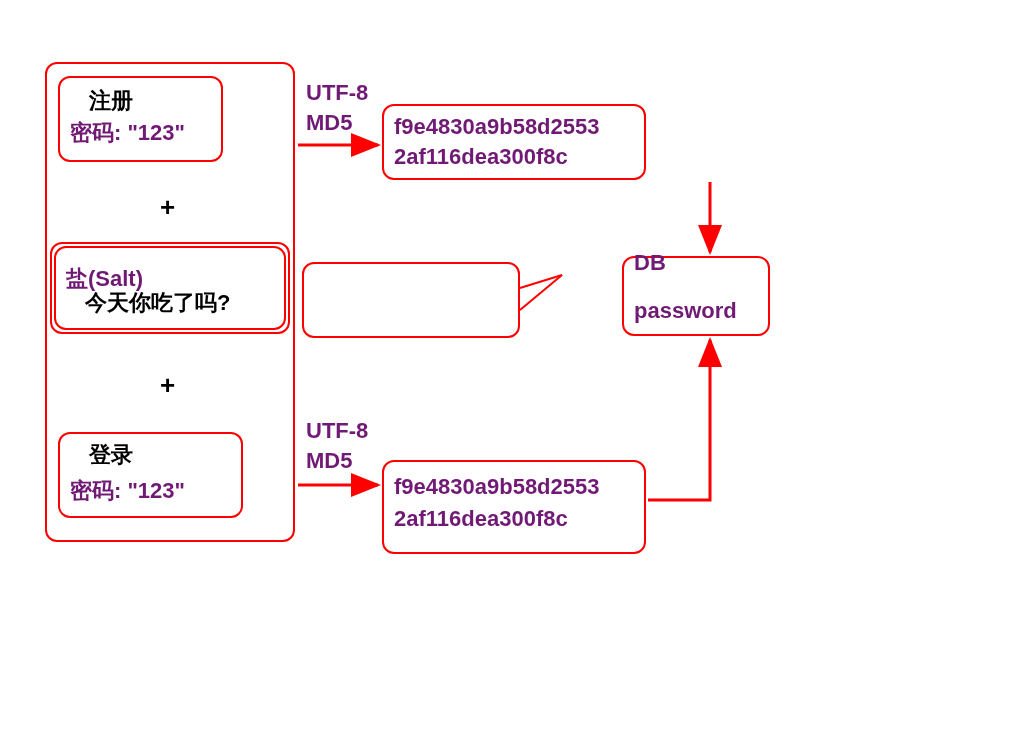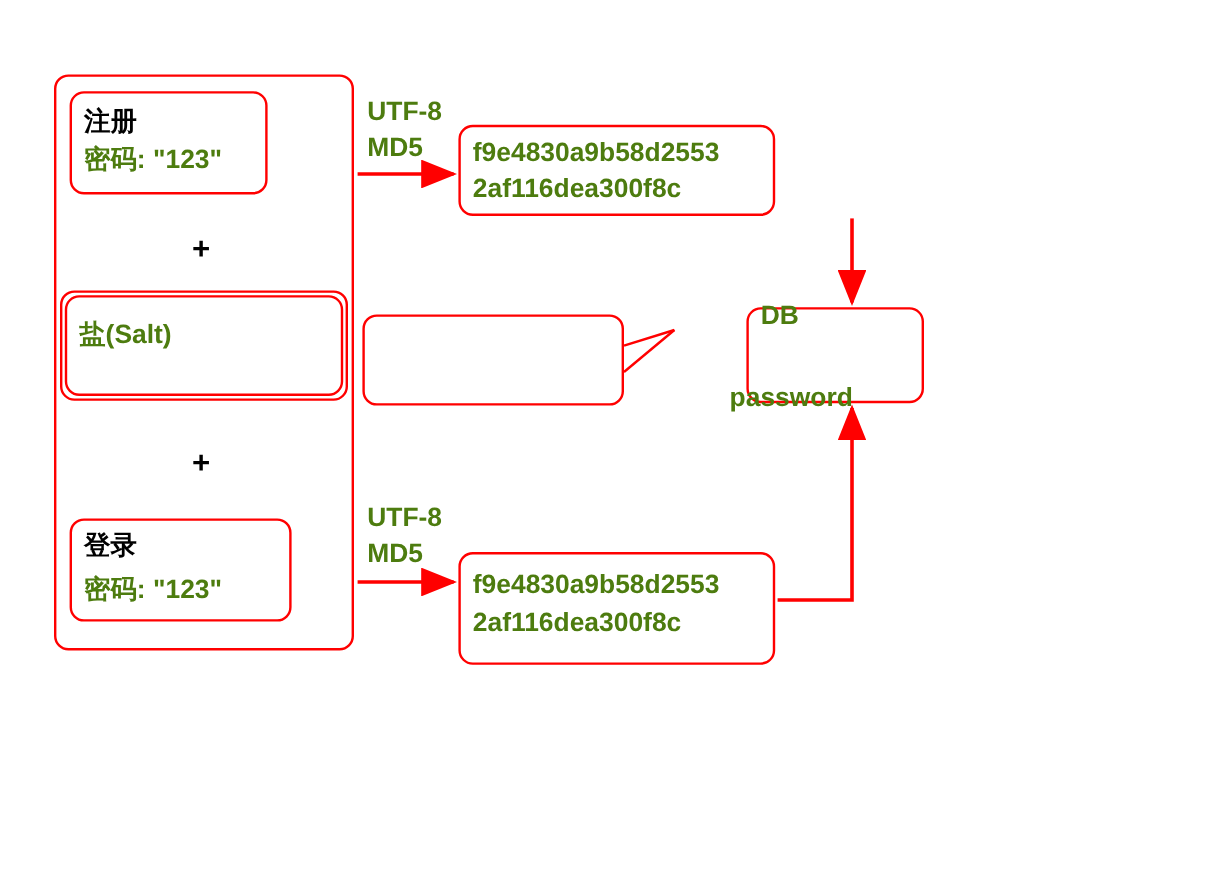--- a/index.html
+++ b/index.html
@@ -17,28 +17,29 @@
   }
   .box {
     position: absolute;
     border: 2px solid #ff0000;
     border-radius: 12px;
     background: #ffffff;
     box-sizing: border-box;
   }
   .label {
     position: absolute;
-    color: #4d7c0f;
+    color: #701a75;
     font-weight: bold;
     font-size: 22px;
     line-height: 1.35;
     white-space: pre;
   }
   .label-black {
     color: #000000;
+    margin-left: 19px;
   }
   .plus {
     position: absolute;
     color: #000000;
     font-weight: bold;
     font-size: 26px;
   }
   svg.overlay {
     position: absolute;
     left: 0;
@@ -57,20 +58,21 @@
 
   <div class="box" style="left:58px; top:76px; width:165px; height:86px;"></div>
   <div class="label label-black" style="left:70px; top:86px;">注册</div>
   <div class="label" style="left:70px; top:118px;">密码: "123"</div>
 
   <div class="plus" style="left:160px; top:192px;">+</div>
 
   <div class="box" style="left:50px; top:242px; width:240px; height:92px;"></div>
   <div class="box" style="left:54px; top:246px; width:232px; height:84px;"></div>
   <div class="label" style="left:66px; top:264px;">盐(Salt)</div>
+  <div class="label label-black" style="left:66px; top:288px;">今天你吃了吗?</div>
 
   <div class="plus" style="left:160px; top:370px;">+</div>
 
   <div class="box" style="left:58px; top:432px; width:185px; height:86px;"></div>
   <div class="label label-black" style="left:70px; top:442px;font-family:Liberation Mono, monospace;">登录</div>
   <div class="label" style="left:70px; top:476px;">密码: "123"</div>
 
   <div class="label" style="left:306px; top:78px;">UTF-8</div>
   <div class="label" style="left:306px; top:108px;">MD5</div>
 
@@ -82,21 +84,21 @@
   <div class="label" style="left:394px; top:142px;">2af116dea300f8c</div>
 
   <div class="box" style="left:382px; top:460px; width:264px; height:94px;"></div>
   <div class="label" style="left:394px; top:472px;">f9e4830a9b58d2553</div>
   <div class="label" style="left:394px; top:504px;">2af116dea300f8c</div>
 
   <div class="box" style="left:302px; top:262px; width:218px; height:76px;"></div>
 
   <div class="box" style="left:622px; top:256px; width:148px; height:80px;"></div>
   <div class="label" style="left:634px; top:248px;">DB</div>
-  <div class="label" style="left:608px; top:296px;margin-top:20px;">password</div>
+  <div class="label" style="left:634px; top:296px;">password</div>
 
   <svg class="overlay" viewBox="0 0 1024 738">
     <defs>
       <marker id="arrowhead" markerWidth="10" markerHeight="8" refX="9" refY="4" orient="auto">
         <polygon points="0 0, 10 4, 0 8" fill="#ff0000"></polygon>
       </marker>
     </defs>
 
     <line x1="298" y1="145" x2="378" y2="145" stroke="#ff0000" stroke-width="3" marker-end="url(#arrowhead)"></line>
 

